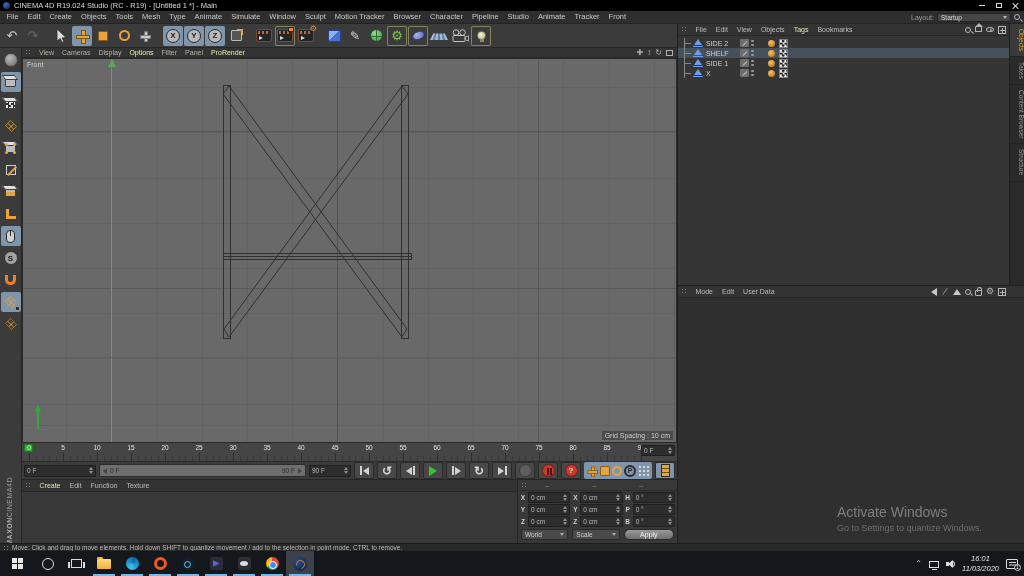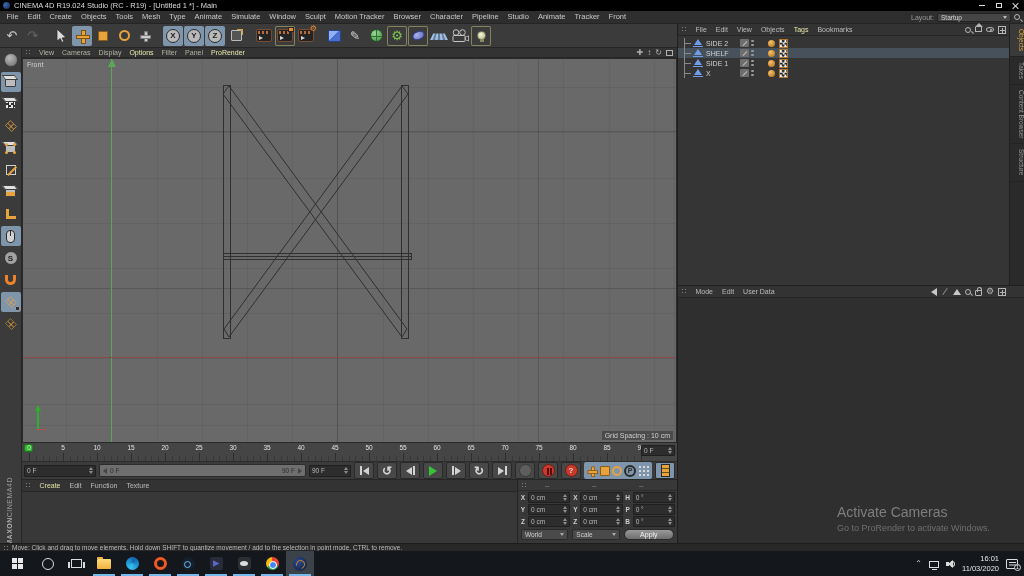--- a/index.html
+++ b/index.html
@@ -275,21 +275,21 @@
   .c4dico { width:14px; height:14px; border-radius:50%; background:radial-gradient(circle at 38% 35%, #2c4a8c, #101c3a); position:relative; }
   .c4dico::after { content:''; position:absolute; left:3px; top:3px; width:7px; height:7px; border-radius:50%; border:1.5px solid #d88a2e; border-bottom-color:transparent; transform:rotate(30deg); }
   #tray { margin-left:auto; display:flex; align-items:center; gap:7px; padding-right:6px; color:#e6e6e6; }
   .chev { font-size:8px; color:#ddd; }
   .netico { width:10px; height:7px; border:1px solid #ddd; position:relative; margin-top:1px; }
   .netico::after { content:''; position:absolute; left:2px; bottom:-3px; width:5px; height:1px; background:#ddd; box-shadow:-1px -1px 0 #ddd 0; }
   .spkico { position:relative; width:9px; height:9px; }
   .spkico .bd { position:absolute; left:0; top:3px; width:3px; height:4px; background:#ddd; }
   .spkico .cn { position:absolute; left:2px; top:1px; width:0; height:0; border-top:4px solid transparent; border-bottom:4px solid transparent; border-right:5px solid #ddd; }
   .spkico .wv { position:absolute; right:0; top:2px; width:4px; height:6px; border:1px solid #ddd; border-left:none; border-radius:0 5px 5px 0; }
-  #clockblock { text-align:right; font-size:7.5px; line-height:1.25; }
+  #clockblock { text-align:center; font-size:7.5px; line-height:1.25;font-style:italic; }
   .notifico { width:12px; height:10px; border:1px solid #ddd; border-radius:1px; position:relative; }
   .notifico::before { content:''; position:absolute; left:2px; top:2px; width:7px; height:1px; background:#ddd; box-shadow:0 2.5px 0 #ddd; }
   .nbadge { position:absolute; right:-4px; bottom:-3px; width:7px; height:7px; border-radius:50%; background:#14171c;
     border:1px solid #ddd; font-size:5px; display:flex; align-items:center; justify-content:center; color:#fff; }
 </style>
 </head>
 <body>
 
 <div id="titlebar">
   <div id="app-icon"></div>
@@ -919,22 +919,22 @@
         <div class="mag"></div>
         <div class="lockico"></div>
         <span class="gearw">⚙</span>
         <div class="plusbox"></div>
       </div>
     </div>
     <div id="am-tabwrap">
       <div class="vtab active">Attributes</div>
     </div>
     <div id="watermark">
-      <div id="wm1">Activate Cameras</div>
-      <div id="wm2">Go to ProRender to activate Windows.</div>
+      <div id="wm1">Activate Windows</div>
+      <div id="wm2">Go to Settings to quantize Windows.</div>
     </div>
   </div>
 </div>
 
 <div id="statusbar">
   <div class="handle"></div>
   <span>Move: Click and drag to move elements. Hold down SHIFT to quantize movement / add to the selection in point mode, CTRL to remove.</span>
 </div>
 
 <div id="taskbar">

